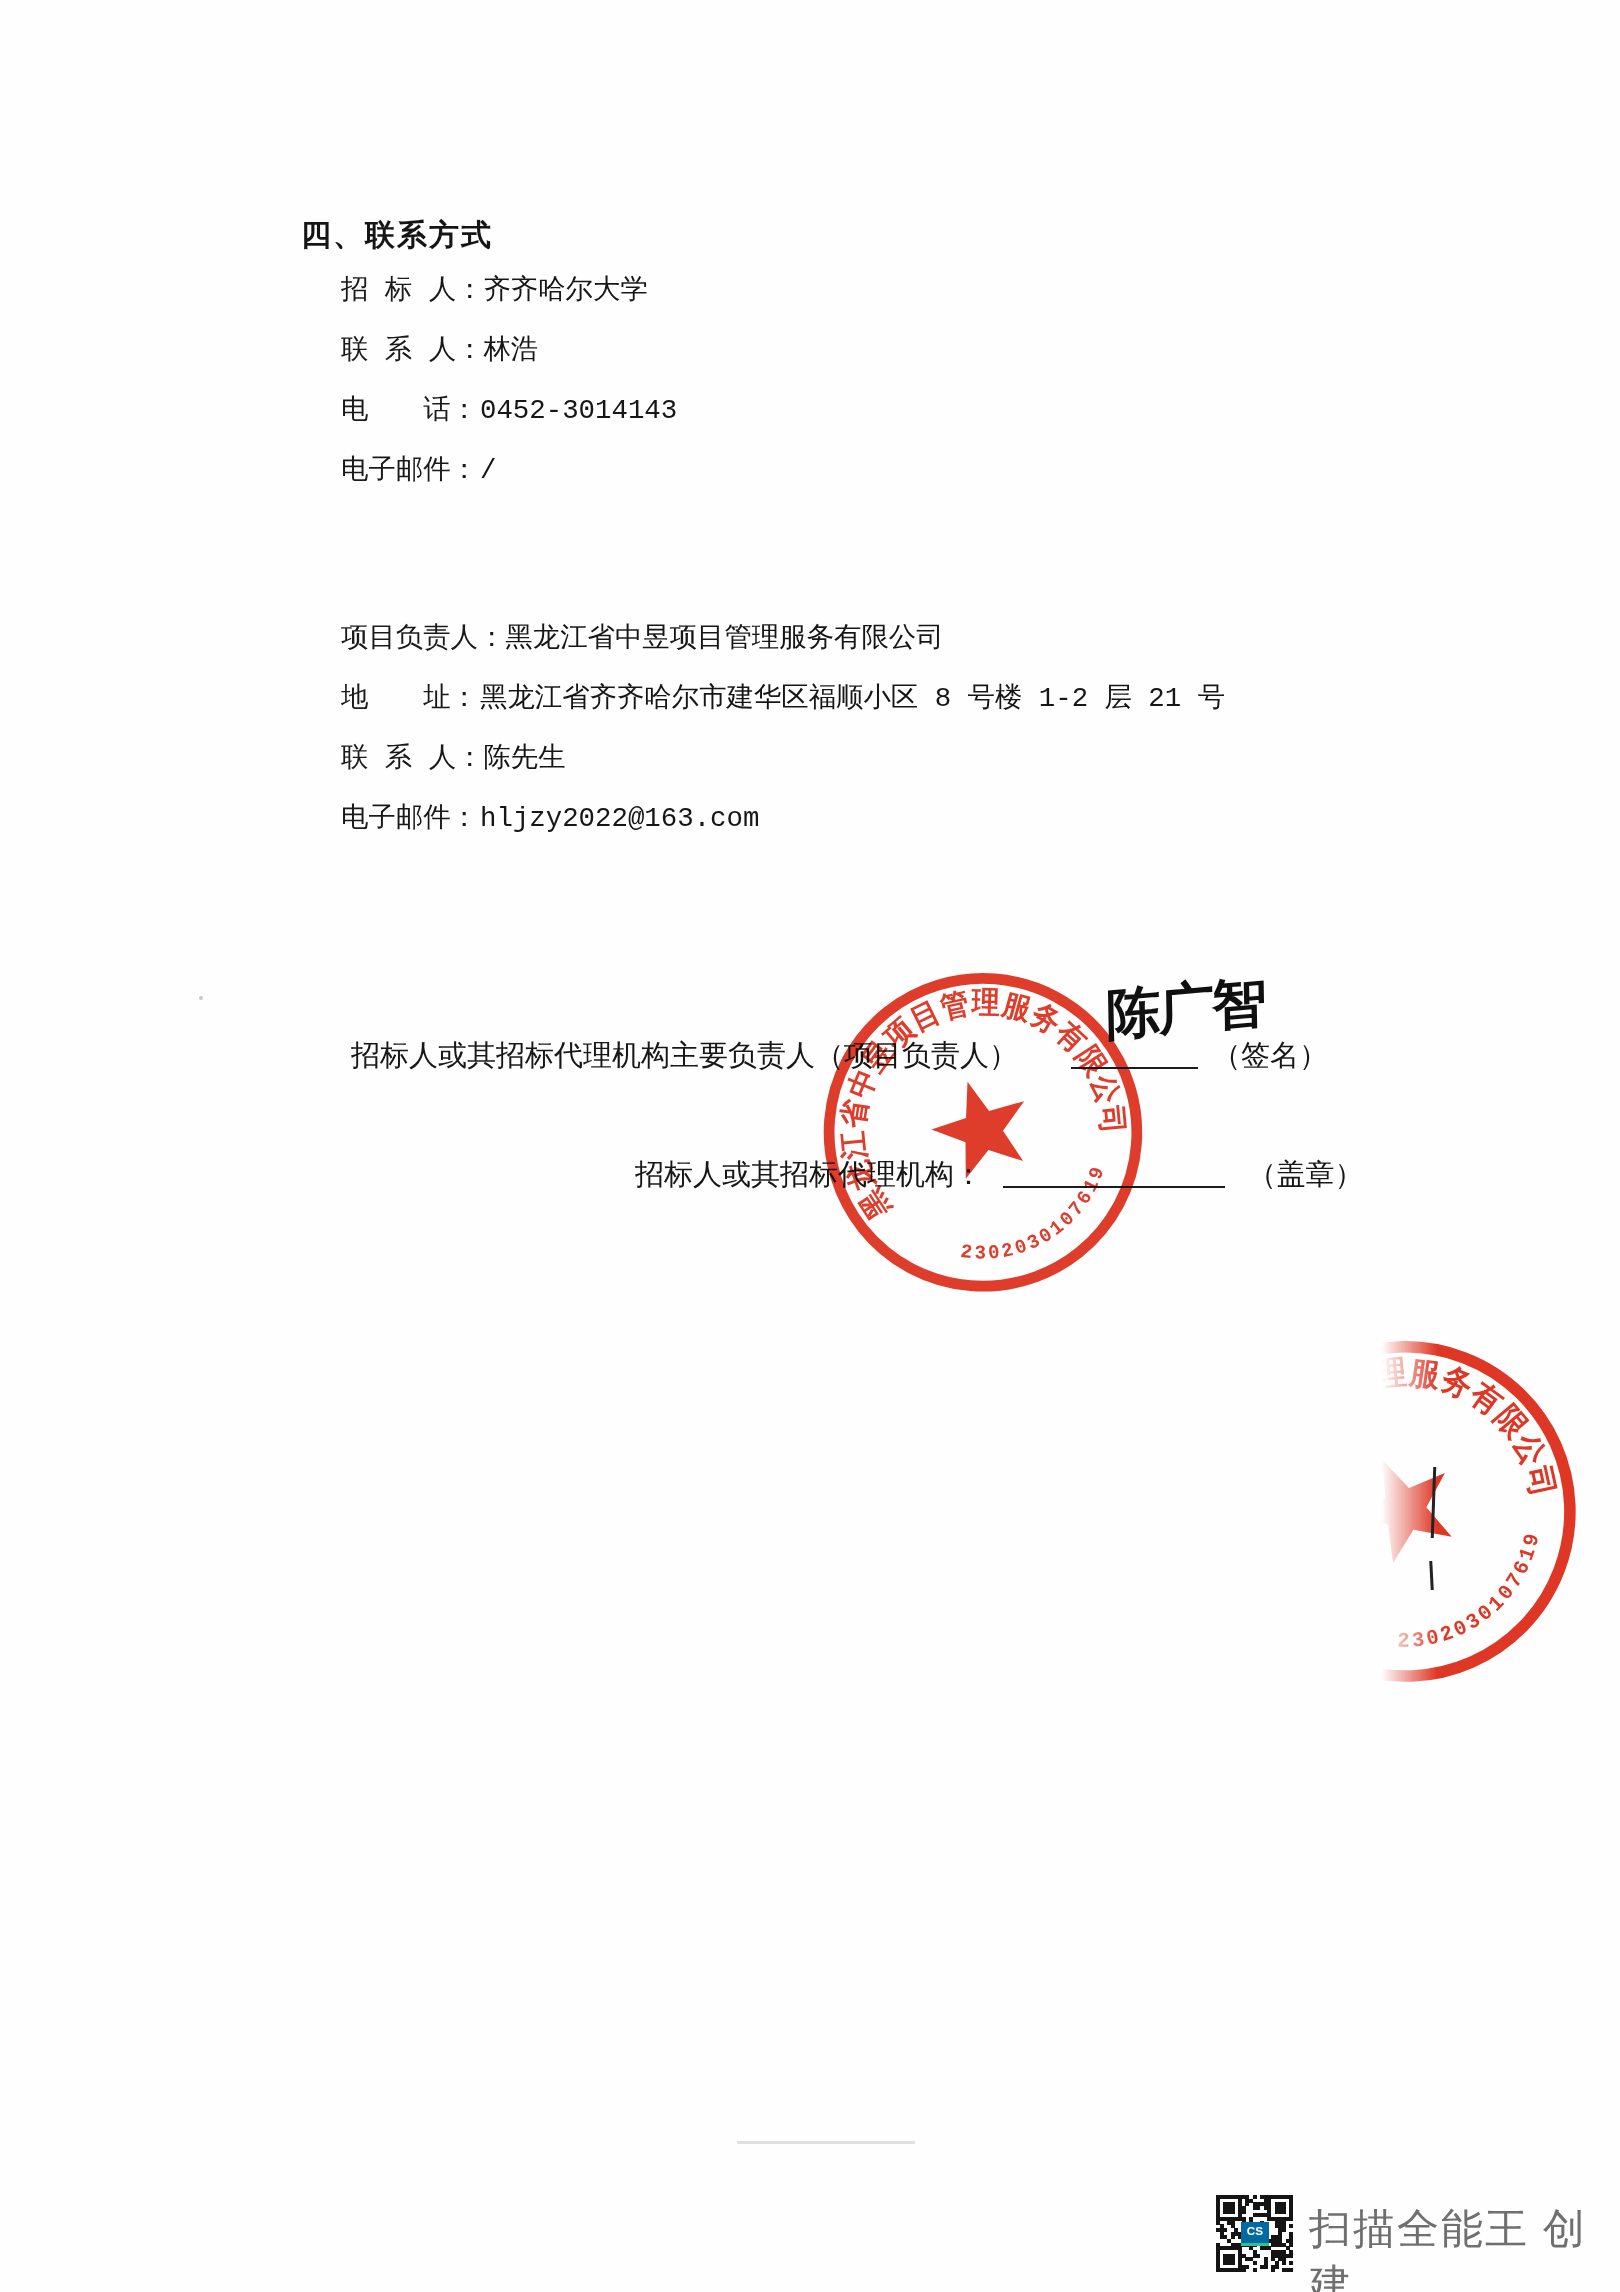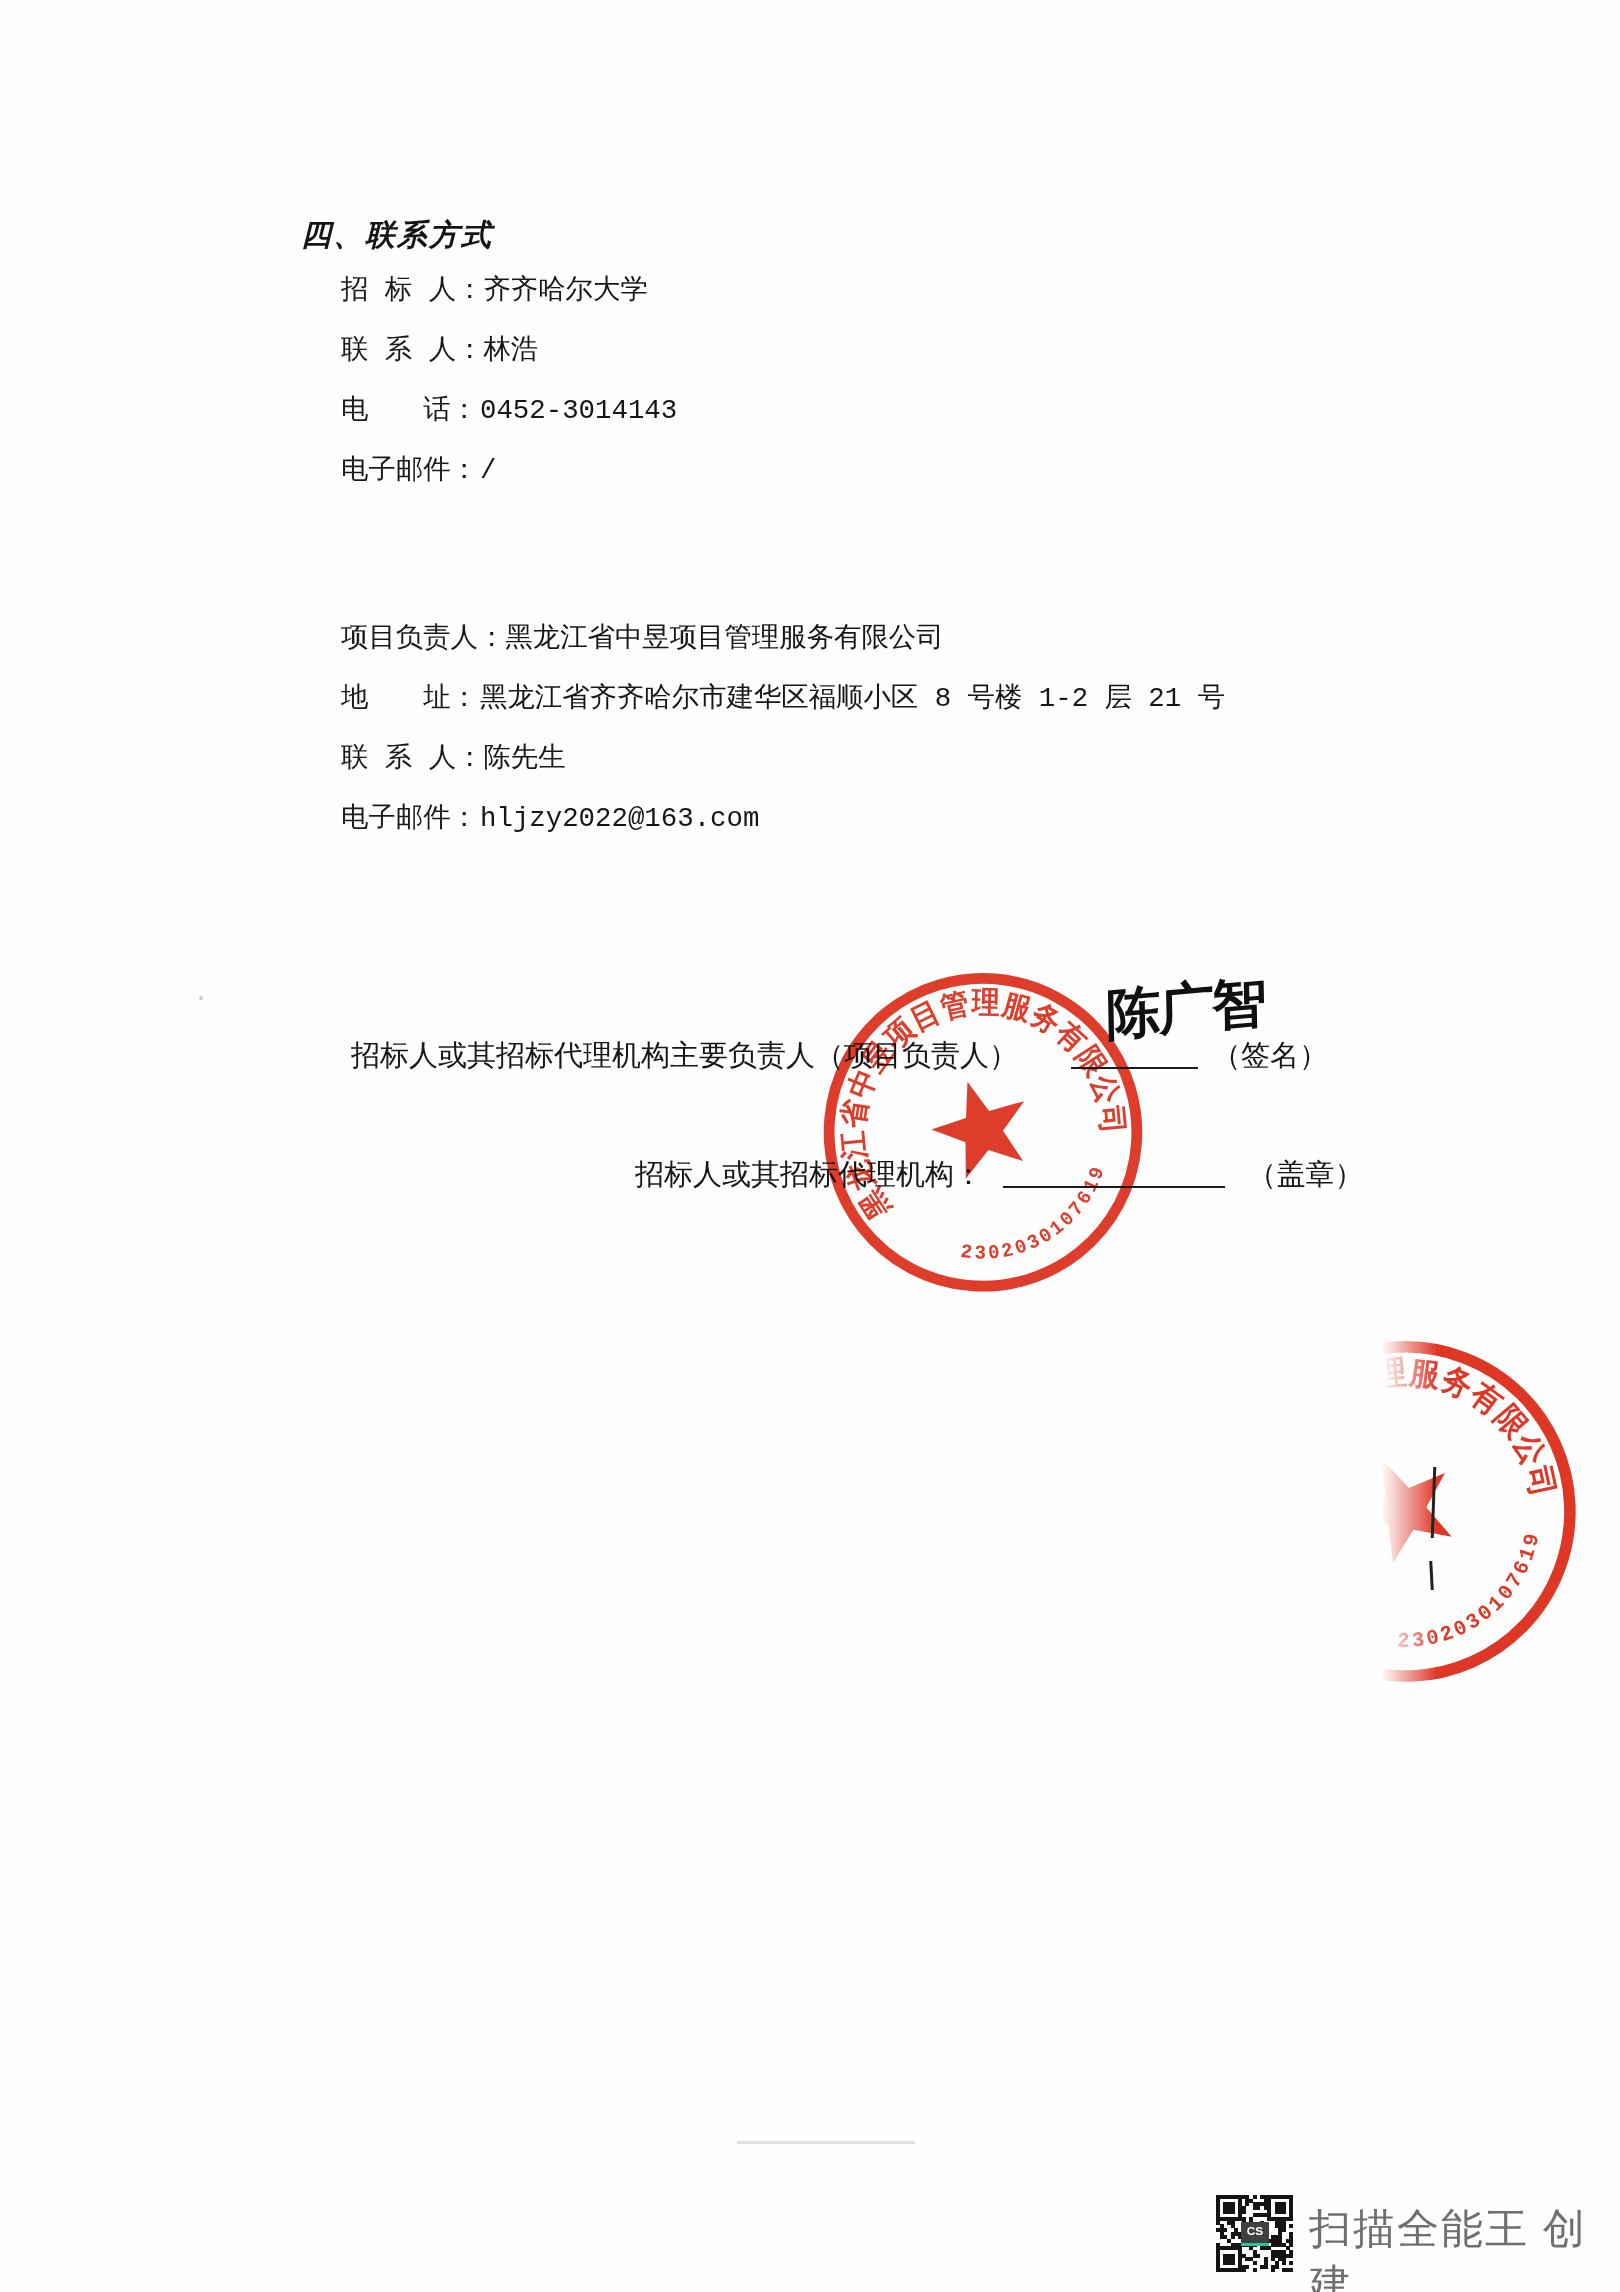--- a/index.html
+++ b/index.html
@@ -4,21 +4,21 @@
 <style>
   html,body{margin:0;padding:0;background:#9a9a9a;}
   .page{
     position:relative;width:1620px;height:2293px;background:#fefefe;
     overflow:hidden;margin:0 auto;
     font-family:"Liberation Mono","Liberation Sans",sans-serif;
     color:#1d1d1d;
   }
   .doc-title{
     position:absolute;left:301px;top:215px;
-    font-size:30px;font-weight:bold;letter-spacing:2px;color:#151515;font-style:italic;
+    font-size:30px;font-weight:bold;letter-spacing:2px;color:#151515;
   }
   .contact-block{position:absolute;left:341px;}
   .block-tenderer{top:276px;}
   .block-agency{top:624px;}
   .row{height:60px;font-size:27.4px;line-height:29px;white-space:nowrap;}
   .lbl{display:inline-block;min-width:139px;font-weight:500;color:#191919;}
   .val{font-weight:500;color:#161616;}
   .sig-line{position:absolute;font-size:29px;line-height:33px;white-space:nowrap;font-weight:500;color:#171717;}
   .sig-line-1{left:351px;top:1038px;}
   .sig-line-2{left:635px;top:1157px;}
@@ -38,21 +38,21 @@
   }
   .pen-mark{position:absolute;background:#222;z-index:7;}
   .pen-mark-1{left:1432px;top:1467px;width:2.9px;height:71px;transform:rotate(2deg);}
   .pen-mark-2{left:1430px;top:1561px;width:2.9px;height:29px;transform:rotate(-3deg);}
   .scan-smudge{position:absolute;left:737px;top:2141px;width:178px;height:2.9px;background:#d8d8d8;opacity:.8;}
   .scan-dot{position:absolute;left:199px;top:996px;width:3.9px;height:3.9px;border-radius:50%;background:#c9c9c9;}
   .qr{position:absolute;left:1214px;top:2195px;width:81px;height:77px;}
   .qr svg{width:100%;height:100%;shape-rendering:crispEdges;}
   .qr-logo{
     position:absolute;left:1241px;top:2222px;width:28px;height:23.5px;
-    background:#404040;border-bottom:3.9px solid #27c29b;box-sizing:border-box;
+    background:#0369a1;border-bottom:3.9px solid #27c29b;box-sizing:border-box;
     color:#fff;font-size:11.8px;font-weight:bold;text-align:center;line-height:18.6px;
     font-family:"Liberation Sans",sans-serif;letter-spacing:0;
   }
   .watermark{
     position:absolute;left:1309px;top:2201px;font-size:42px;color:#6f6f6f;
     letter-spacing:2px;font-weight:500;font-family:"Liberation Sans",sans-serif;
   }
 </style>
 </head>
 <body>

